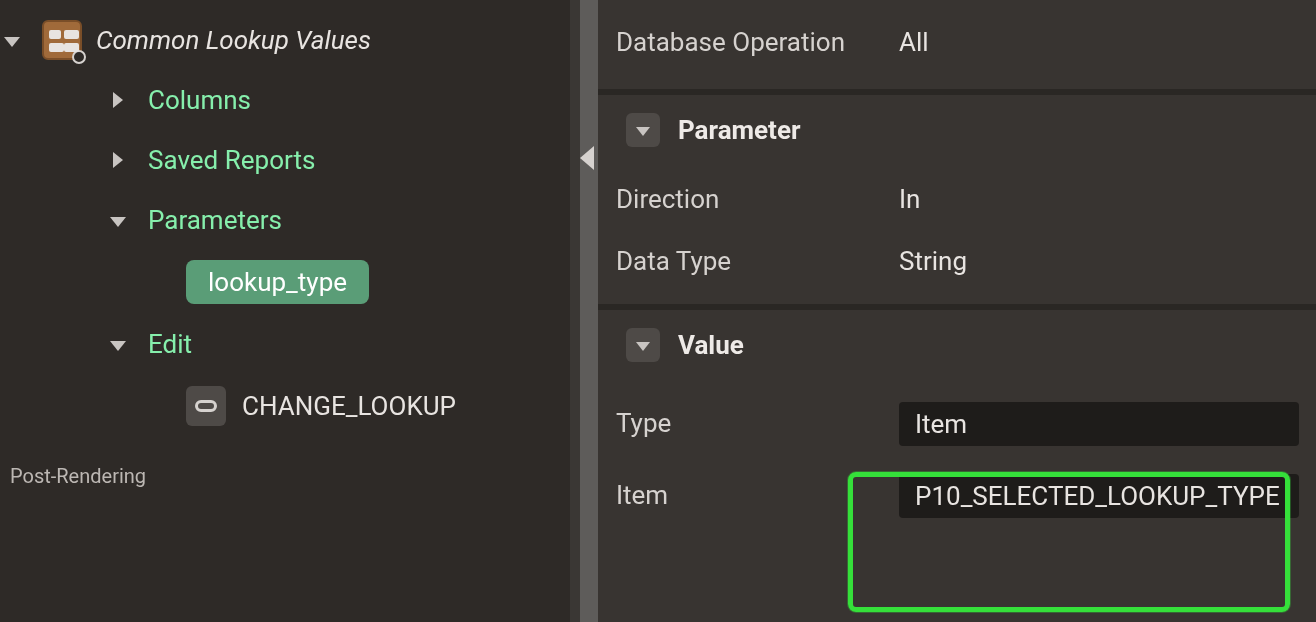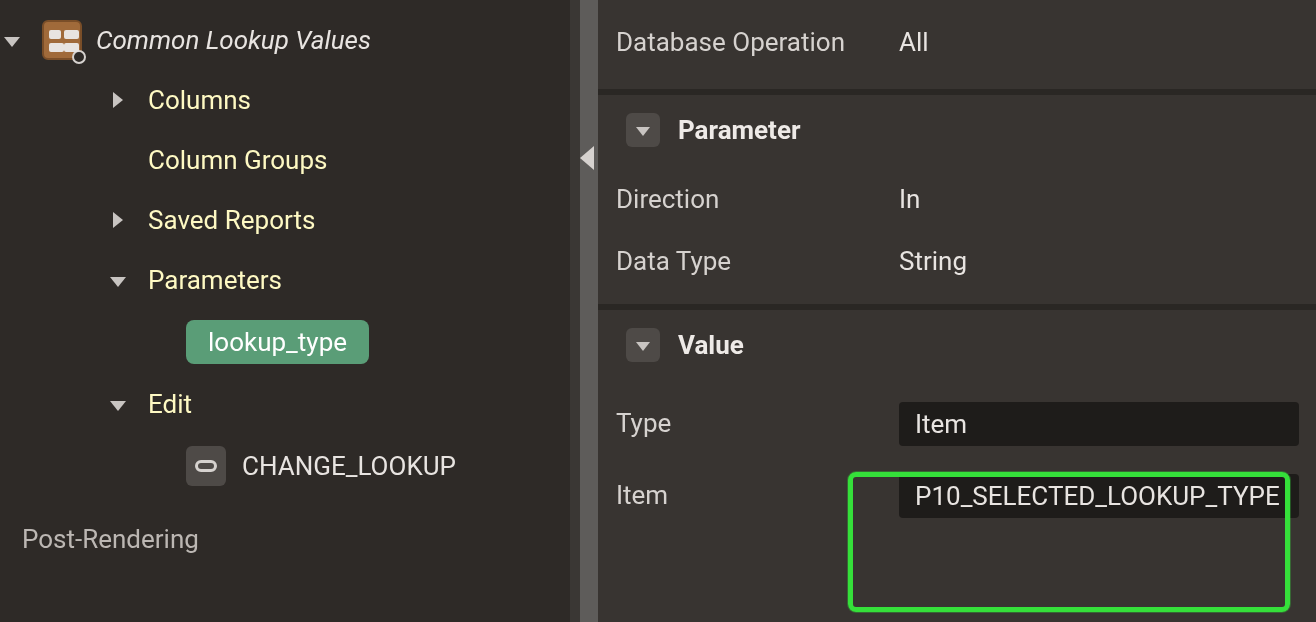--- a/index.html
+++ b/index.html
@@ -78,21 +78,21 @@
     border-width: 10px 8px 0 8px;
     border-color: #c8c4c1 transparent transparent transparent;
     transform: translateY(2px);
   }
   .chev.right {
     border-width: 8px 0 8px 10px;
     border-color: transparent transparent transparent #c8c4c1;
   }
   .chev.none { border: none; }
 
-  .label { color: #fef9c3; }
+  .label { color: #86efac; }
   .label.italic { font-style: italic; color: #e8e4e1; }
 
   .region-icon {
     width: 40px; height: 40px;
     background: #a06a3a;
     border: 2px solid #7a4e28;
     border-radius: 6px;
     margin-right: 14px;
     position: relative;
     flex-shrink: 0;
@@ -136,23 +136,23 @@
     justify-content: center;
     flex-shrink: 0;
   }
   .button-icon .pill {
     width: 22px; height: 12px;
     border: 3px solid #d6d2cf;
     border-radius: 8px;
   }
 
   .post-rendering {
-    padding-left: 22px;
+    padding-left: 10px;
     color: #bcb7b3;
-    font-size: 26px;
+    font-size: 20px;
     margin-top: 26px;
   }
 
   
   .ind0 { }
   .ind1 { padding-left: 106px; }
   .ind2 { padding-left: 186px; }
   .prop-row {
     display: flex;
     align-items: center;
@@ -239,26 +239,20 @@
       <span class="label italic">Common Lookup Values</span>
     </div>
 
     <div class="tree-row ind1">
       <span class="toggle" style="margin-right:18px;">
         <span class="chev right"></span>
       </span>
       <span class="label">Columns</span>
     </div>
 
-    <div class="tree-row ind1">
-      <span class="toggle" style="margin-right:18px;">
-        <span class="chev none"></span>
-      </span>
-      <span class="label">Column Groups</span>
-    </div>
 
     <div class="tree-row ind1">
       <span class="toggle" style="margin-right:18px;">
         <span class="chev right"></span>
       </span>
       <span class="label">Saved Reports</span>
     </div>
 
     <div class="tree-row ind1">
       <span class="toggle" style="margin-right:18px;">

